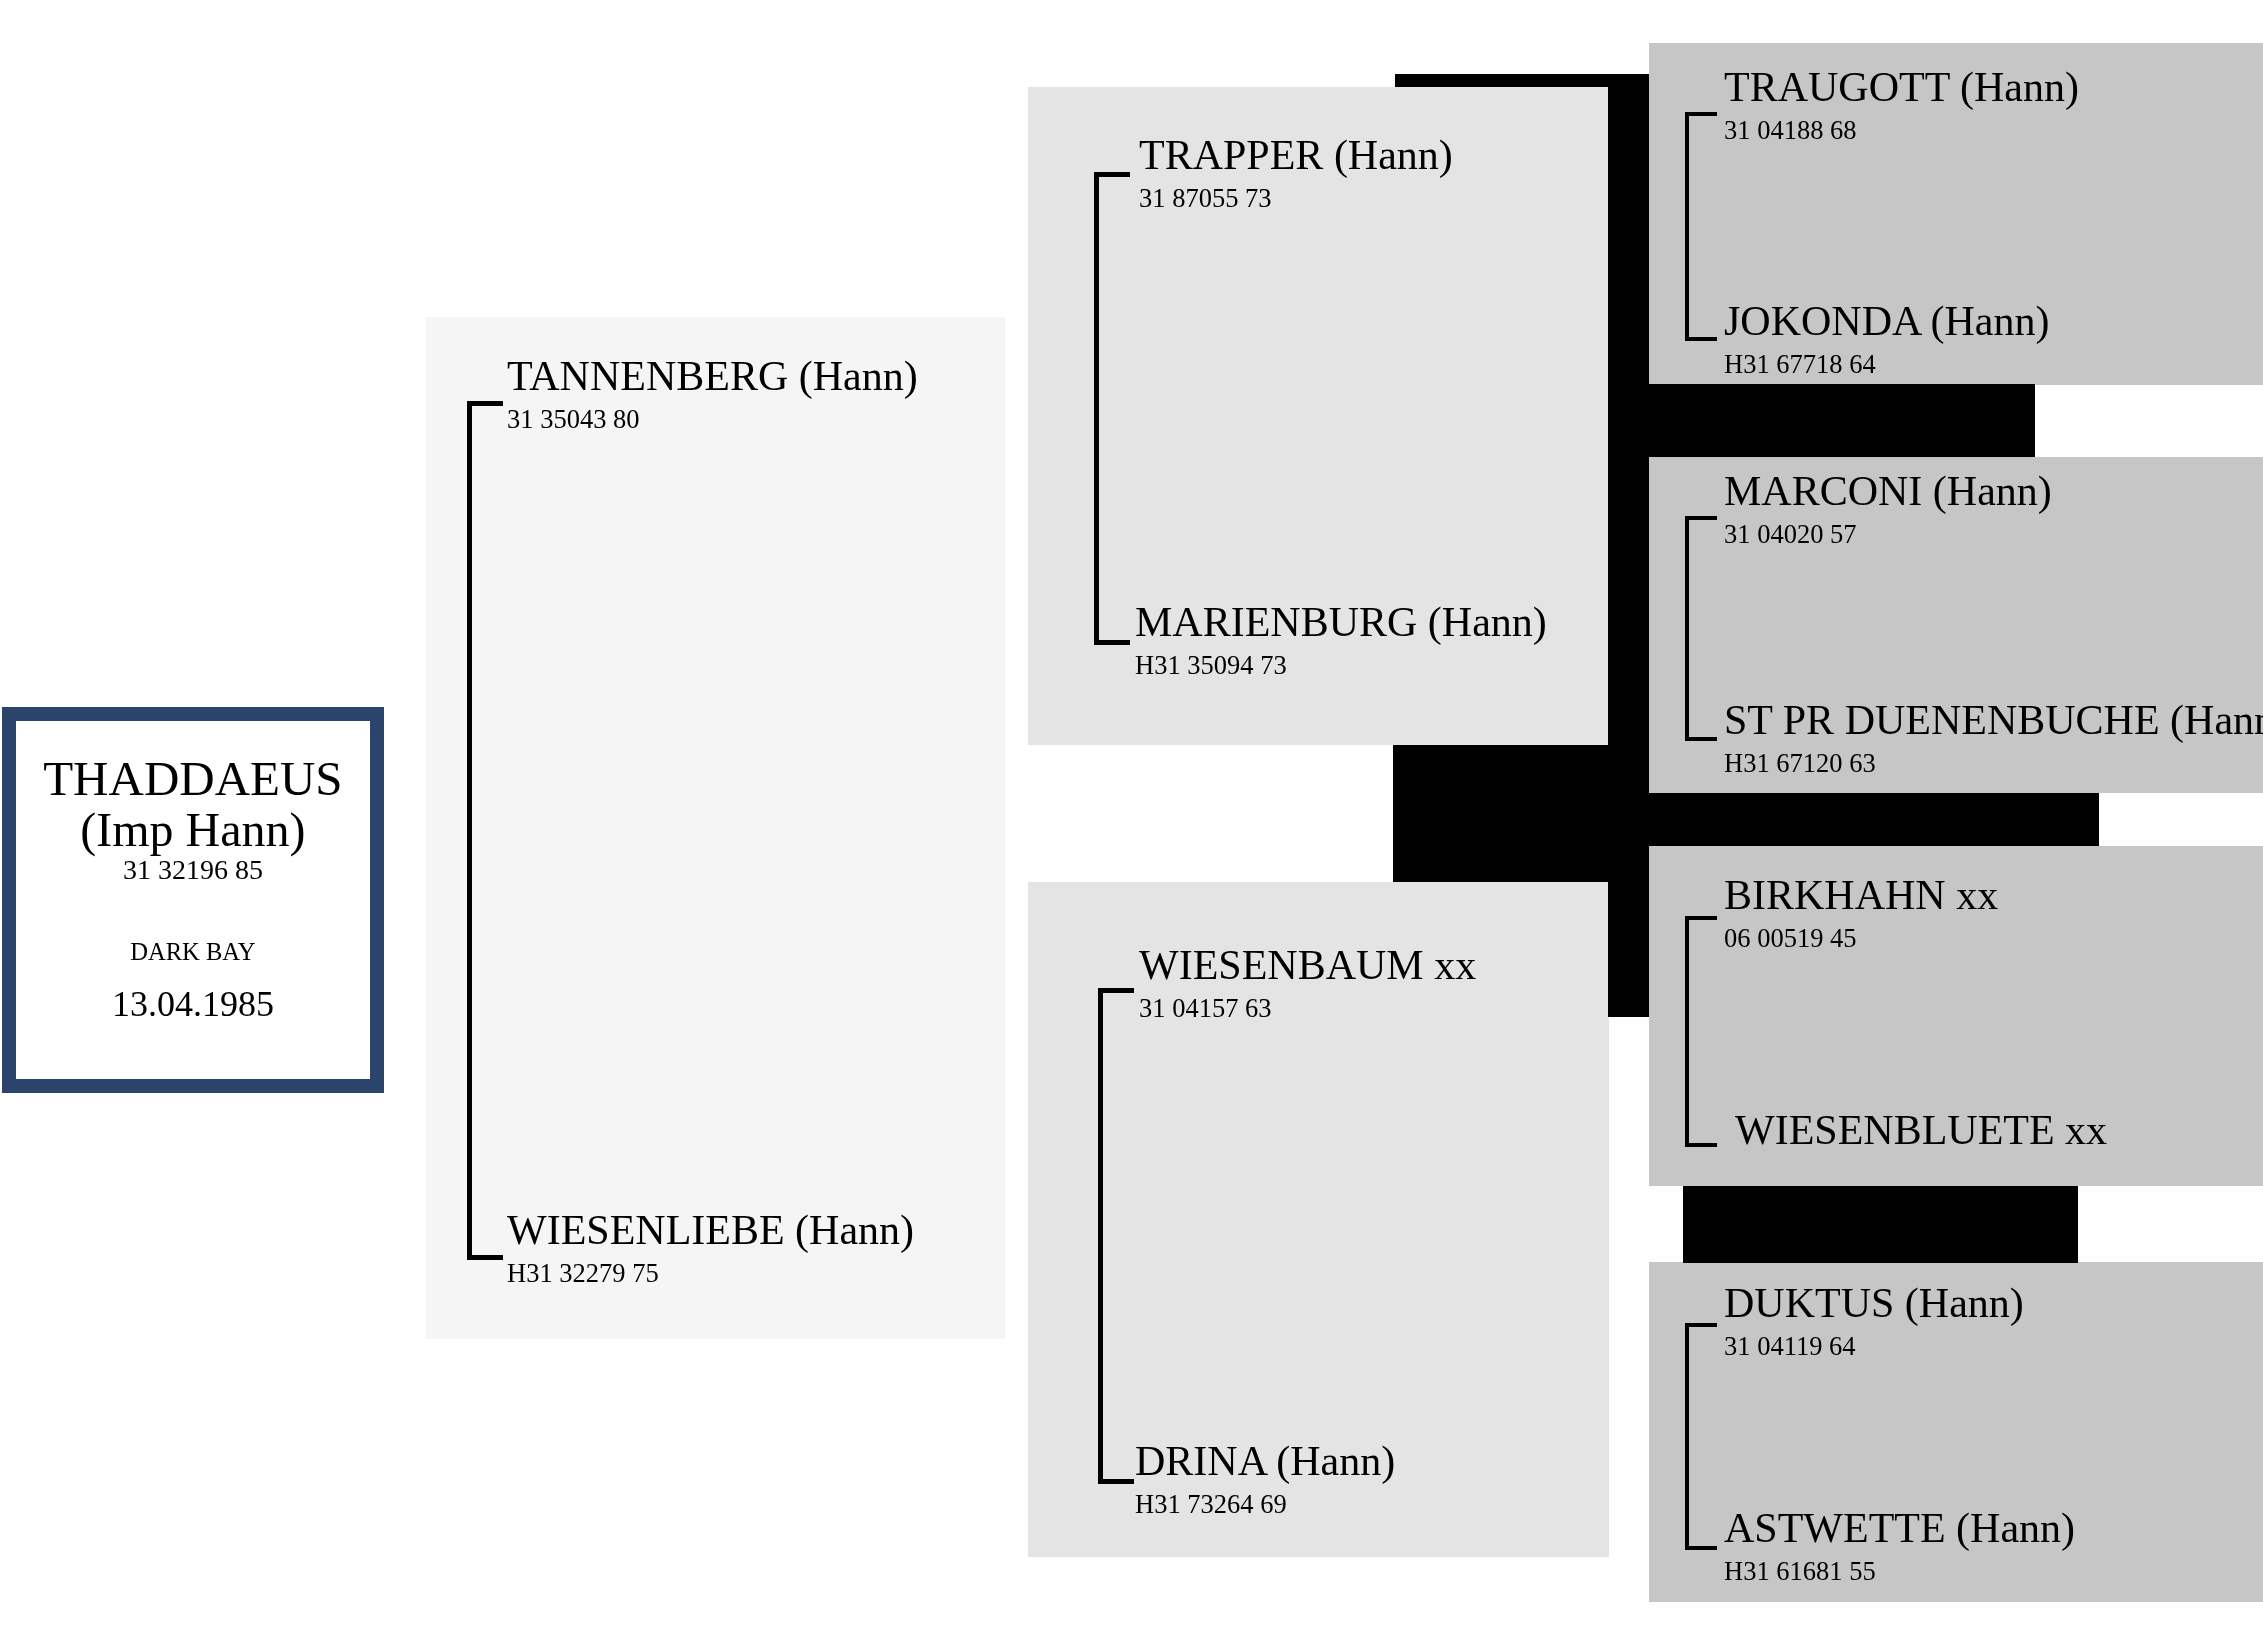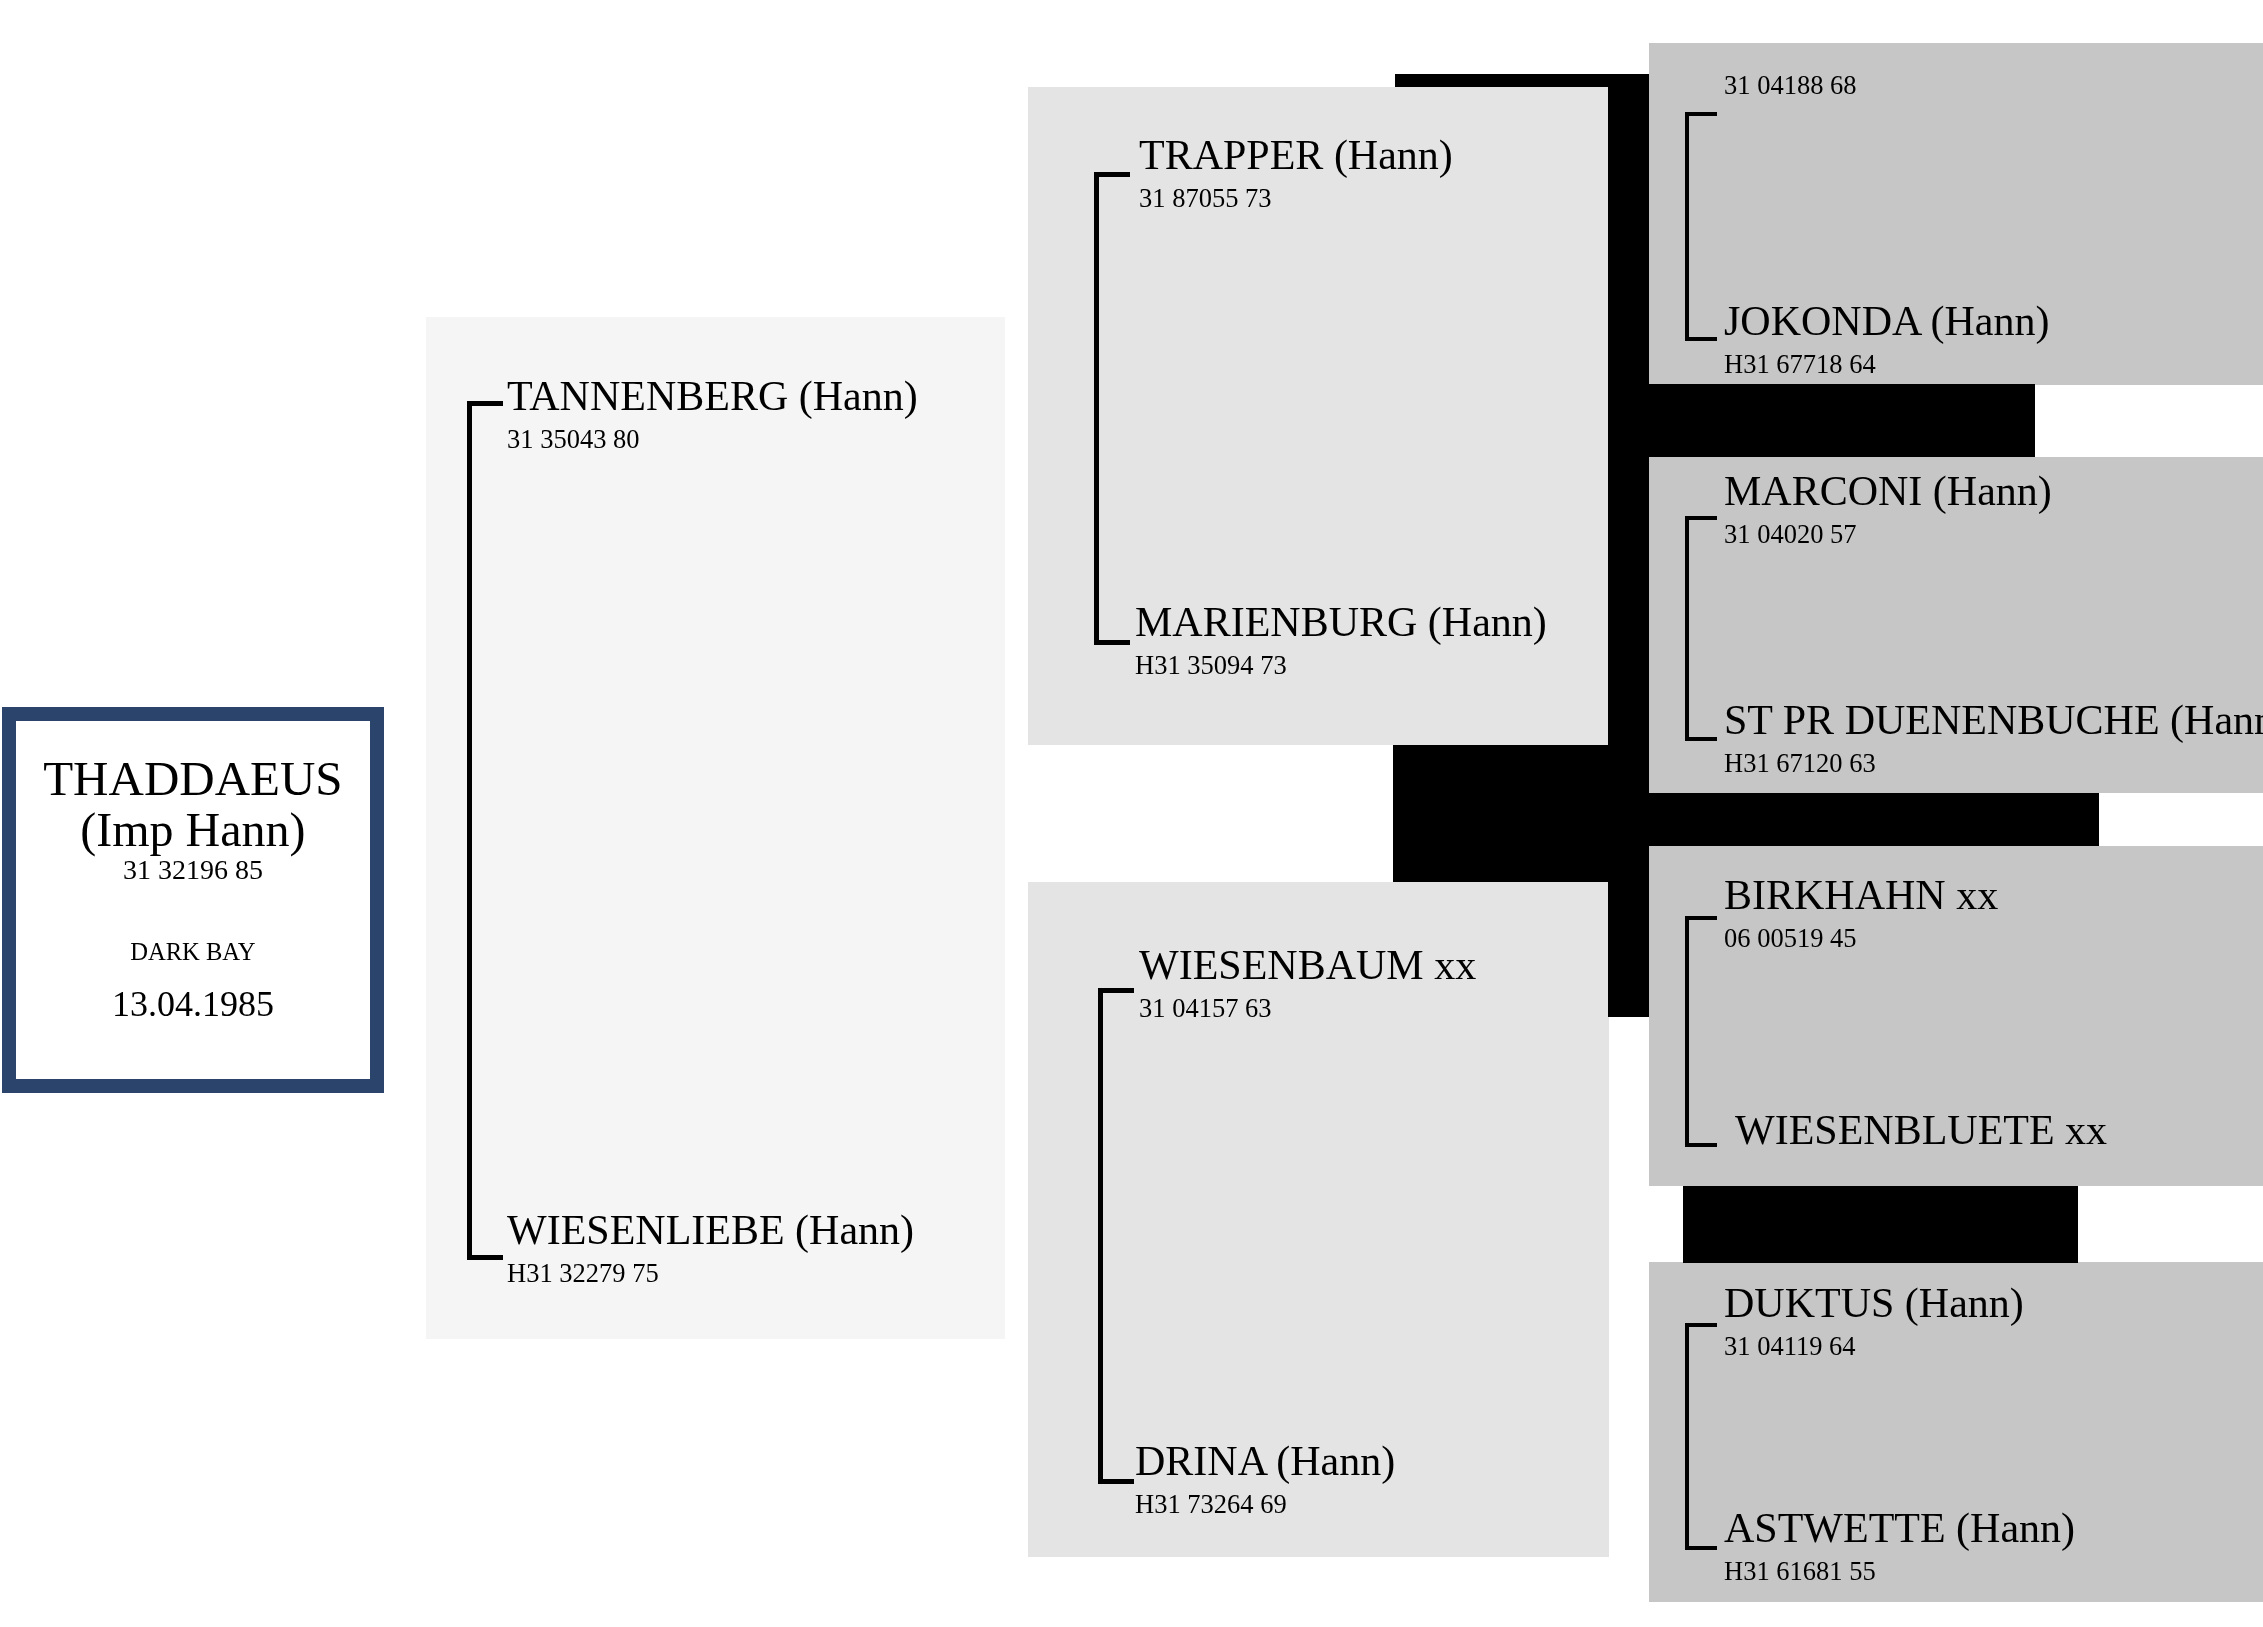--- a/index.html
+++ b/index.html
@@ -81,21 +81,21 @@
   <div class="bracket thin" style="left:1685px; top:1323px; width:32px; height:227px;"></div>
 
   <div id="subject-box">
     <div class="s-name">THADDAEUS</div>
     <div class="s-suffix">(Imp Hann)</div>
     <div class="s-num">31 32196 85</div>
     <div class="s-colour">DARK BAY</div>
     <div class="s-date">13.04.1985</div>
   </div>
 
-  <div class="entry" style="left:507px; top:354px;margin-top:20px;">
+  <div class="entry" style="left:507px; top:354px;">
     <div class="name">TANNENBERG (Hann)</div>
     <div class="num">31 35043 80</div>
   </div>
   <div class="entry" style="left:507px; top:1208px;">
     <div class="name">WIESENLIEBE (Hann)</div>
     <div class="num">H31 32279 75</div>
   </div>
 
   <div class="entry" style="left:1139px; top:133px;">
     <div class="name">TRAPPER (Hann)</div>
@@ -108,20 +108,21 @@
   <div class="entry" style="left:1139px; top:943px;">
     <div class="name">WIESENBAUM xx</div>
     <div class="num">31 04157 63</div>
   </div>
   <div class="entry" style="left:1135px; top:1439px;">
     <div class="name">DRINA (Hann)</div>
     <div class="num">H31 73264 69</div>
   </div>
 
   <div class="entry" style="left:1724px; top:65px;">
+    <div class="name">TRAUGOTT (Hann)</div>
     <div class="num">31 04188 68</div>
   </div>
   <div class="entry" style="left:1724px; top:299px;">
     <div class="name">JOKONDA (Hann)</div>
     <div class="num">H31 67718 64</div>
   </div>
   <div class="entry" style="left:1724px; top:469px;">
     <div class="name">MARCONI (Hann)</div>
     <div class="num">31 04020 57</div>
   </div>

